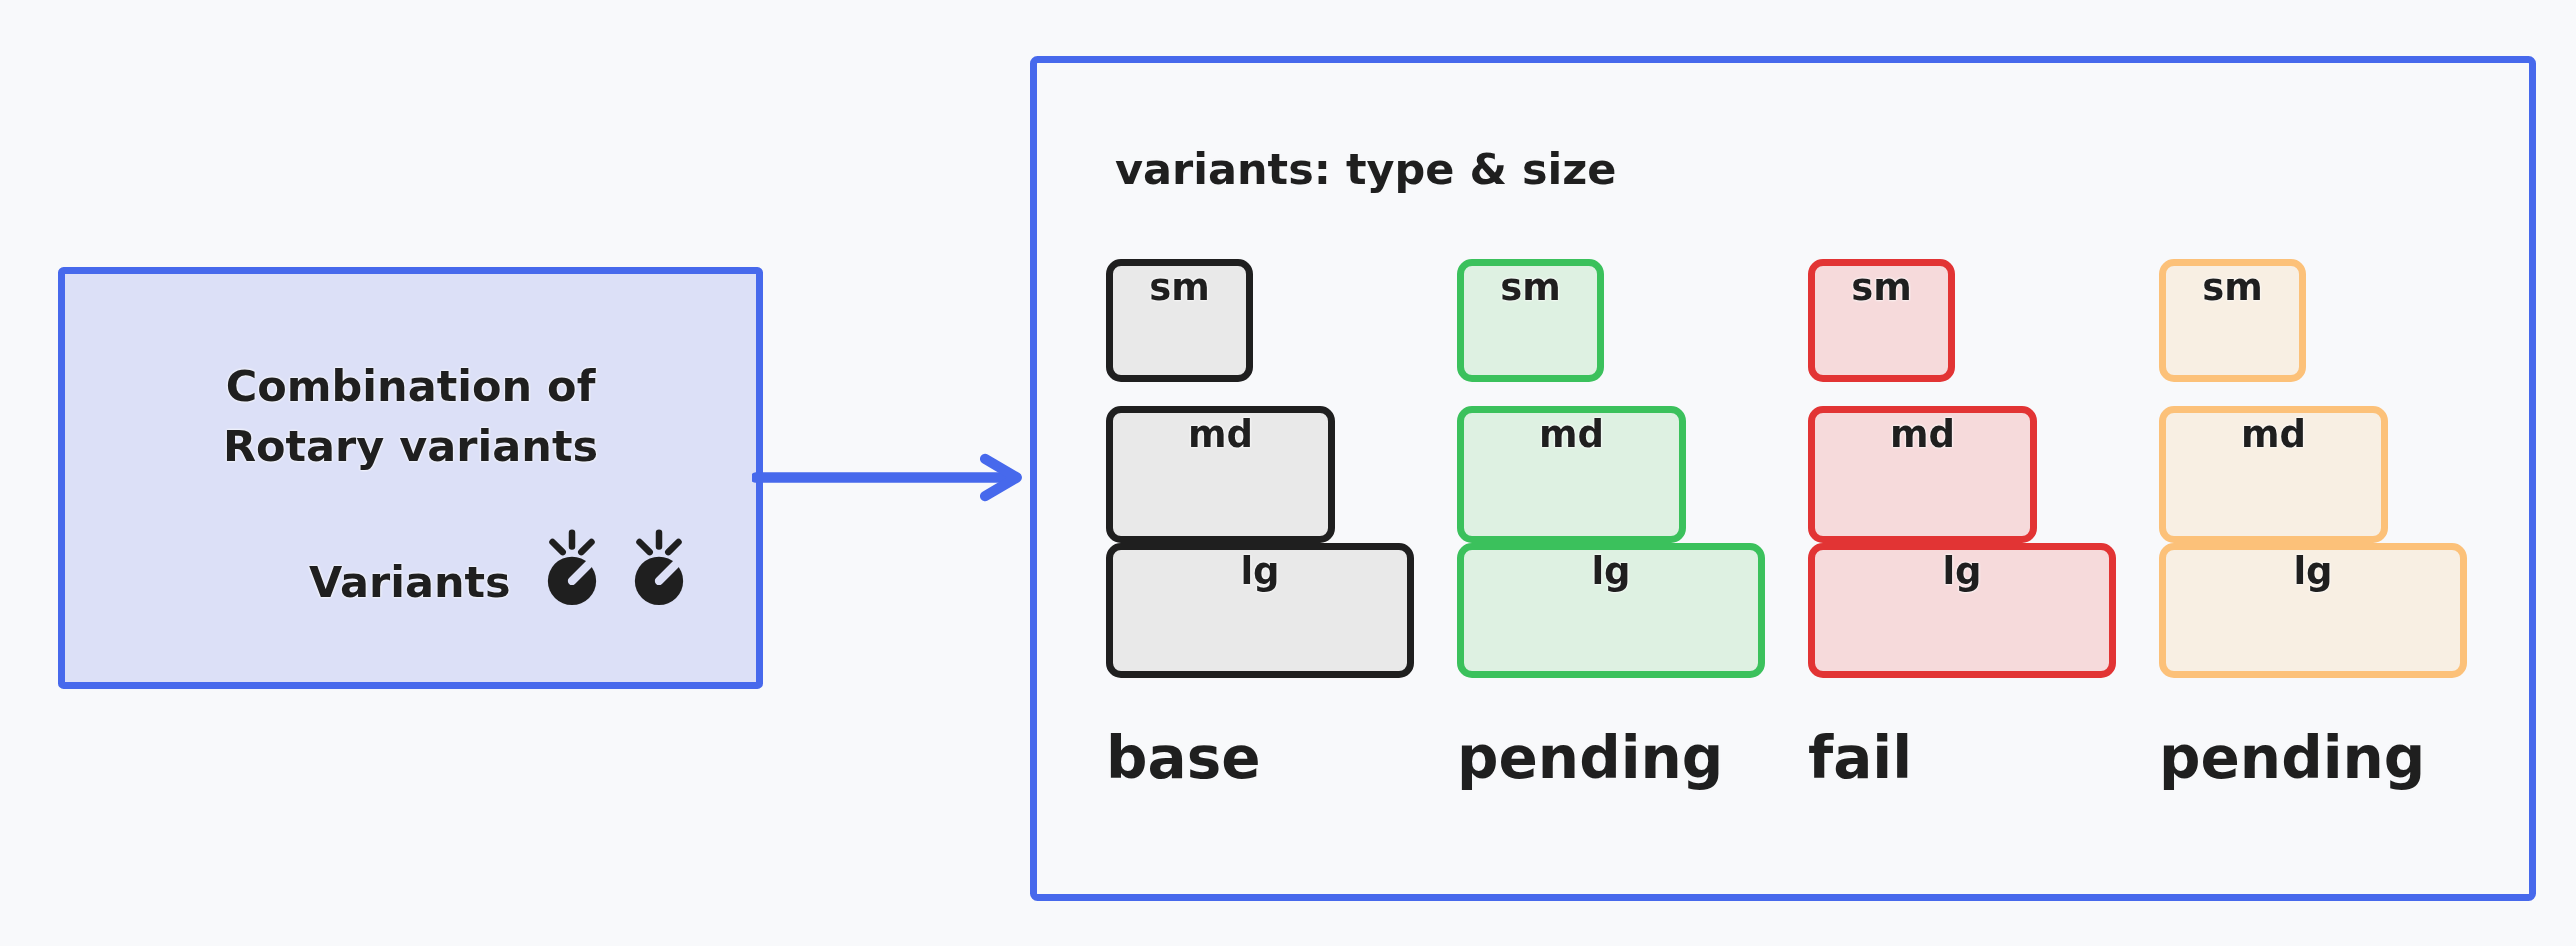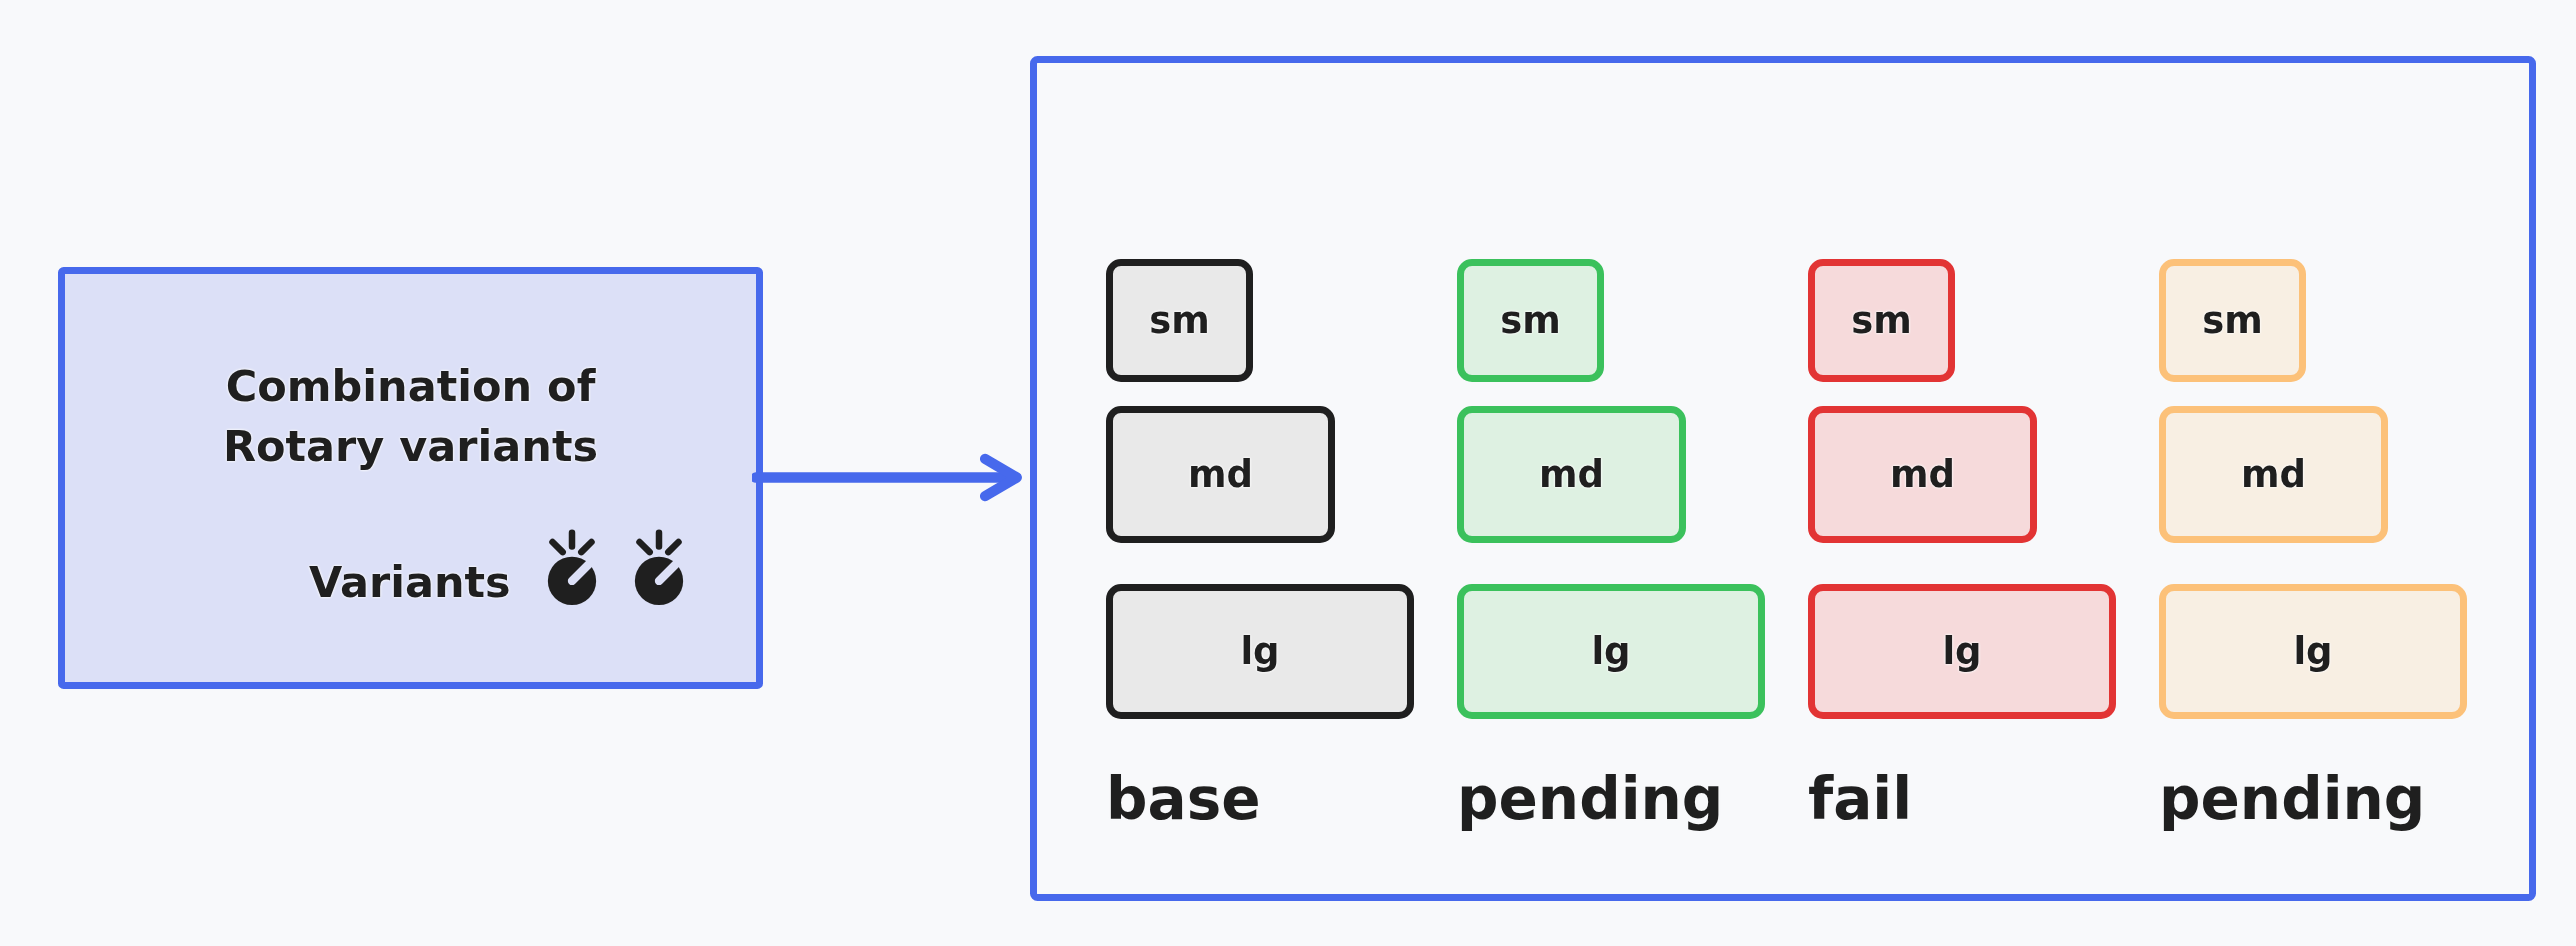--- a/index.html
+++ b/index.html
@@ -43,26 +43,26 @@
     background:transparent;
   }
   .panel-title{position:absolute;left:78px;top:78px;font-size:43px;line-height:56px;
     text-shadow:0 0 2.8px rgba(248,249,251,.9);}
   .grid{position:absolute;left:69px;top:196px;display:flex;gap:43px;}
   .col{display:flex;flex-direction:column;align-items:flex-start;width:308px;}
   .switch{
     box-sizing:border-box;
     border:7.5px solid #1f1f1f;
     border-radius:15px;
-    display:flex;align-items:center;justify-content:center;
+    display:flex;align-items:flex-start;justify-content:center;
     font-size:37px;
     text-shadow:0 0 2.8px rgba(255,255,255,.9),0 0 2.8px rgba(255,255,255,.9);
   }
   .size-sm{width:147px;height:123px;margin-bottom:24px;}
-  .size-md{width:229px;height:137px;margin-bottom:41px;}
+  .size-md{width:229px;height:137px;}
   .size-lg{width:308px;height:135px;margin-bottom:54px;}
   .type-base   {border-color:#1f1f1f;background:#e9e9e9;}
   .type-success{border-color:#3bc15c;background:#def1e2;}
   .type-fail   {border-color:#e23434;background:#f6dadb;}
   .type-pending{border-color:#fcc179;background:#f8efe3;}
   .col-label{width:100%;text-align:left;font-size:58px;line-height:52px;
     text-shadow:0 0 2.8px rgba(248,249,251,.9);}
 </style>
 </head>
 <body>
@@ -88,20 +88,21 @@
       </svg>
     </div>
   </div>
 
   <svg class="arrow" viewBox="0 0 296 52" aria-hidden="true">
     <path d="M4 26 H278" stroke="#4769ec" stroke-width="11" stroke-linecap="round" fill="none"></path>
     <path d="M250 6 L284 26 L250 46" stroke="#4769ec" stroke-width="11" stroke-linecap="round" stroke-linejoin="round" fill="none"></path>
   </svg>
 
   <div class="panel">
+    <div class="panel-title">variants: type &amp; size</div>
 
     <div class="grid">
 
       <div class="col">
         <div class="switch size-sm type-base">
           <span>sm</span>
         </div>
         <div class="switch size-md type-base">
           <span>md</span>
         </div>

